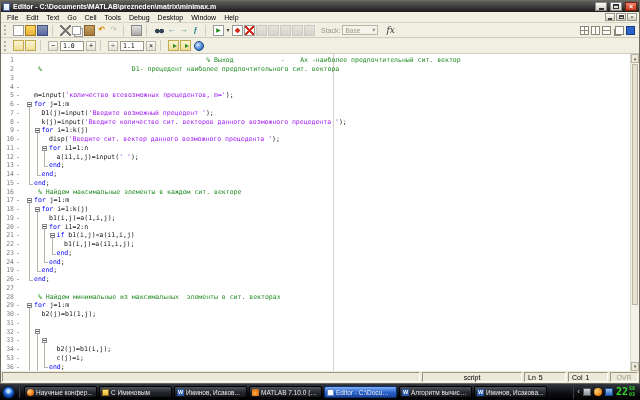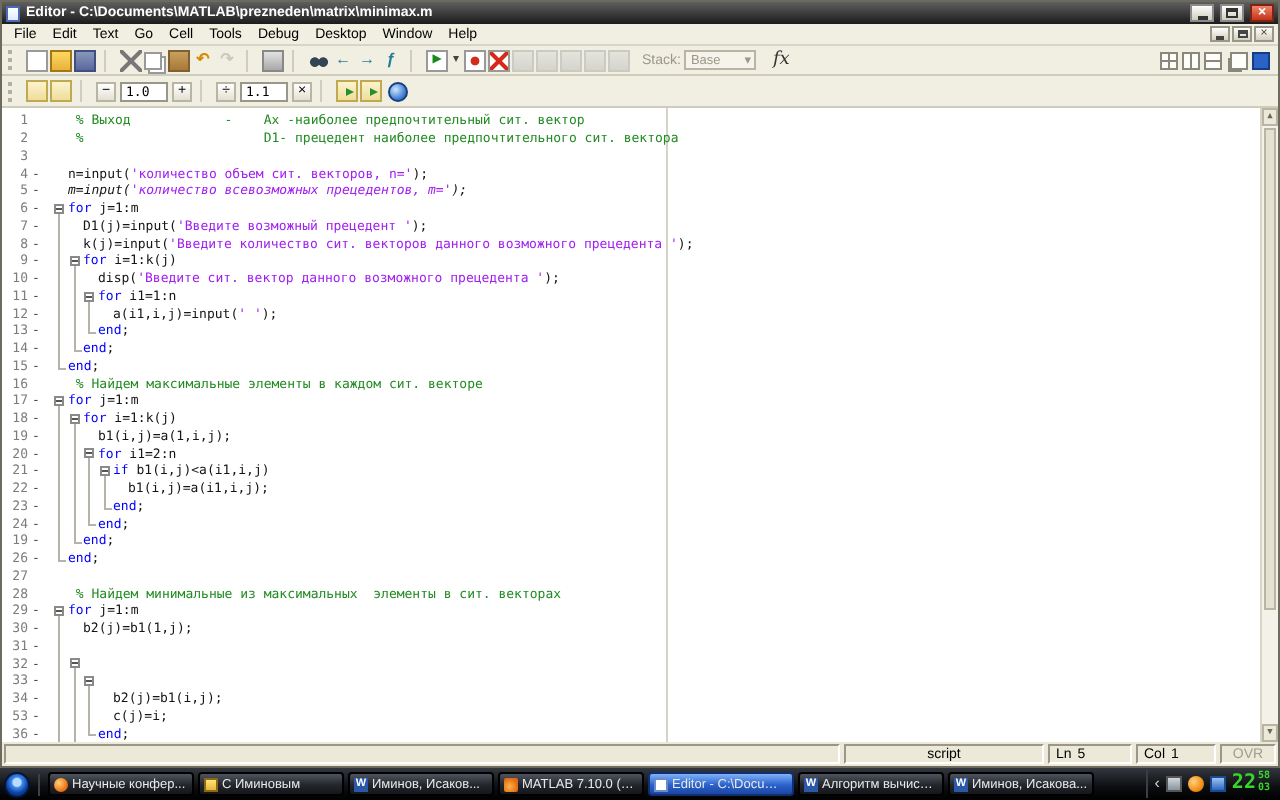--- a/index.html
+++ b/index.html
@@ -216,25 +216,25 @@
         <div class="fold-v" style="left: 43px; top: 175.25px; height: 33px;"></div>
         <div class="fold-h" style="left: 43px; top: 208.25px; width: 4px;"></div>
         <div class="fold-v" style="left: 50.5px; top: 184px; height: 15.5px;"></div>
         <div class="fold-h" style="left: 50.5px; top: 199.5px; width: 4px;"></div>
         <div class="fold-v" style="left: 28px; top: 254px; height: 68px;"></div>
         <div class="fold-v" style="left: 35.5px; top: 280.25px; height: 41.75px;"></div>
         <div class="fold-v" style="left: 43px; top: 289px; height: 24.25px;"></div>
         <div class="fold-h" style="left: 43px; top: 313.25px; width: 4px;"></div>
       </div>
     <div id="code-lines">
-        <div class="cl"><span class="ln">1</span><span class="bp"></span><span class="cd" style="padding-left: 12px;"><span class="cmt"> % Выход            -    Ax -наиболее предпочтительный сит. вектор</span></span></div>
+        <div class="cl"><span class="ln">1</span><span class="bp"></span><span class="cd" style="padding-left: 12px; text-align: center;"><span class="cmt"> % Выход            -    Ax -наиболее предпочтительный сит. вектор</span></span></div>
         <div class="cl"><span class="ln">2</span><span class="bp"></span><span class="cd" style="padding-left: 12px;"><span class="cmt"> %                       D1- прецедент наиболее предпочтительного сит. вектора</span></span></div>
         <div class="cl"><span class="ln">3</span><span class="bp"></span><span class="cd" style="padding-left: 12px;"></span></div>
-        <div class="cl"><span class="ln">4</span><span class="bp">-</span><span class="cd" style="padding-left: 12px;"><span class="txt">n=input(</span><span class="str">'количество объем сит. векторов, n='</span><span class="txt">);</span></span></div>
-        <div class="cl"><span class="ln">5</span><span class="bp">-</span><span class="cd" style="padding-left: 12px; font-style: italic;"><span class="txt">m=input(</span><span class="str">'количество всевозможных прецедентов, m='</span><span class="txt">);</span></span></div>
+        <div class="cl"><span class="ln">4</span><span class="bp">-</span></div>
+        <div class="cl"><span class="ln">5</span><span class="bp">-</span><span class="cd" style="padding-left: 12px;"><span class="txt">m=input(</span><span class="str">'количество всевозможных прецедентов, m='</span><span class="txt">);</span></span></div>
         <div class="cl"><span class="ln">6</span><span class="bp">-</span><span class="foldbox" style="left: 26px;"></span><span class="cd" style="padding-left: 12px;"><span class="kw">for</span><span class="txt"> j=1:m</span></span></div>
         <div class="cl"><span class="ln">7</span><span class="bp">-</span><span class="cd" style="padding-left: 19.5px;"><span class="txt">D1(j)=input(</span><span class="str">'Введите возможный прецедент '</span><span class="txt">);</span></span></div>
         <div class="cl"><span class="ln">8</span><span class="bp">-</span><span class="cd" style="padding-left: 19.5px;"><span class="txt">k(j)=input(</span><span class="str">'Введите количество сит. векторов данного возможного прецедента '</span><span class="txt">);</span></span></div>
         <div class="cl"><span class="ln">9</span><span class="bp">-</span><span class="foldbox" style="left: 33.5px;"></span><span class="cd" style="padding-left: 19.5px;"><span class="kw">for</span><span class="txt"> i=1:k(j)</span></span></div>
         <div class="cl"><span class="ln">10</span><span class="bp">-</span><span class="cd" style="padding-left: 27px;"><span class="txt">disp(</span><span class="str">'Введите сит. вектор данного возможного прецедента '</span><span class="txt">);</span></span></div>
         <div class="cl"><span class="ln">11</span><span class="bp">-</span><span class="foldbox" style="left: 41px;"></span><span class="cd" style="padding-left: 27px;"><span class="kw">for</span><span class="txt"> i1=1:n</span></span></div>
         <div class="cl"><span class="ln">12</span><span class="bp">-</span><span class="cd" style="padding-left: 34.5px;"><span class="txt">a(i1,i,j)=input(</span><span class="str">' '</span><span class="txt">);</span></span></div>
         <div class="cl"><span class="ln">13</span><span class="bp">-</span><span class="cd" style="padding-left: 27px;"><span class="kw">end</span><span class="txt">;</span></span></div>
         <div class="cl"><span class="ln">14</span><span class="bp">-</span><span class="cd" style="padding-left: 19.5px;"><span class="kw">end</span><span class="txt">;</span></span></div>
         <div class="cl"><span class="ln">15</span><span class="bp">-</span><span class="cd" style="padding-left: 12px;"><span class="kw">end</span><span class="txt">;</span></span></div>

